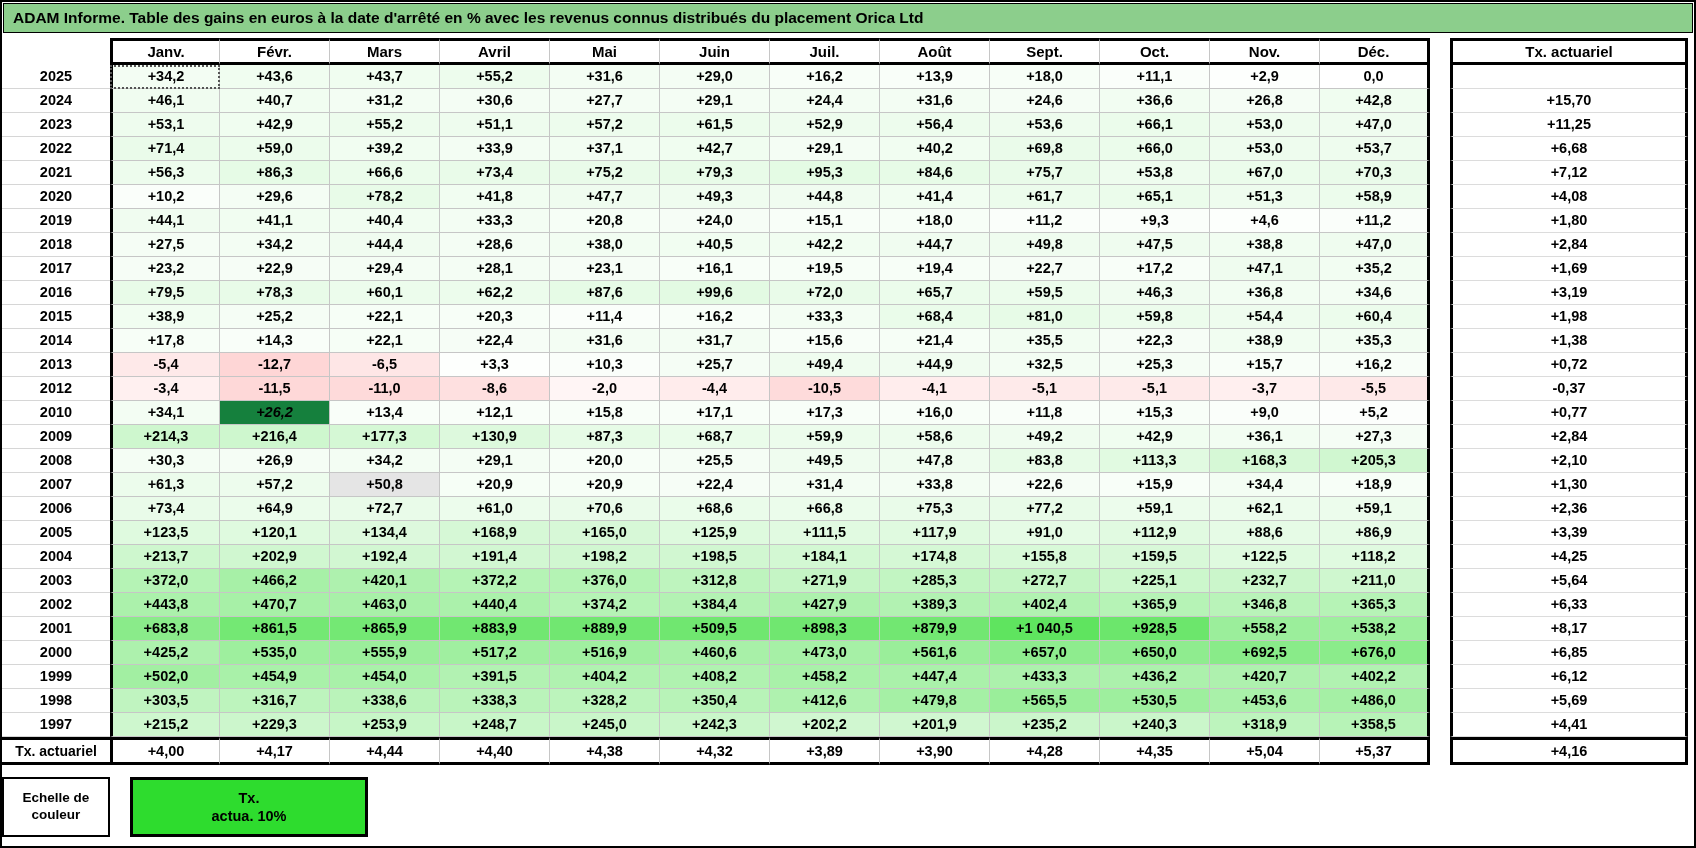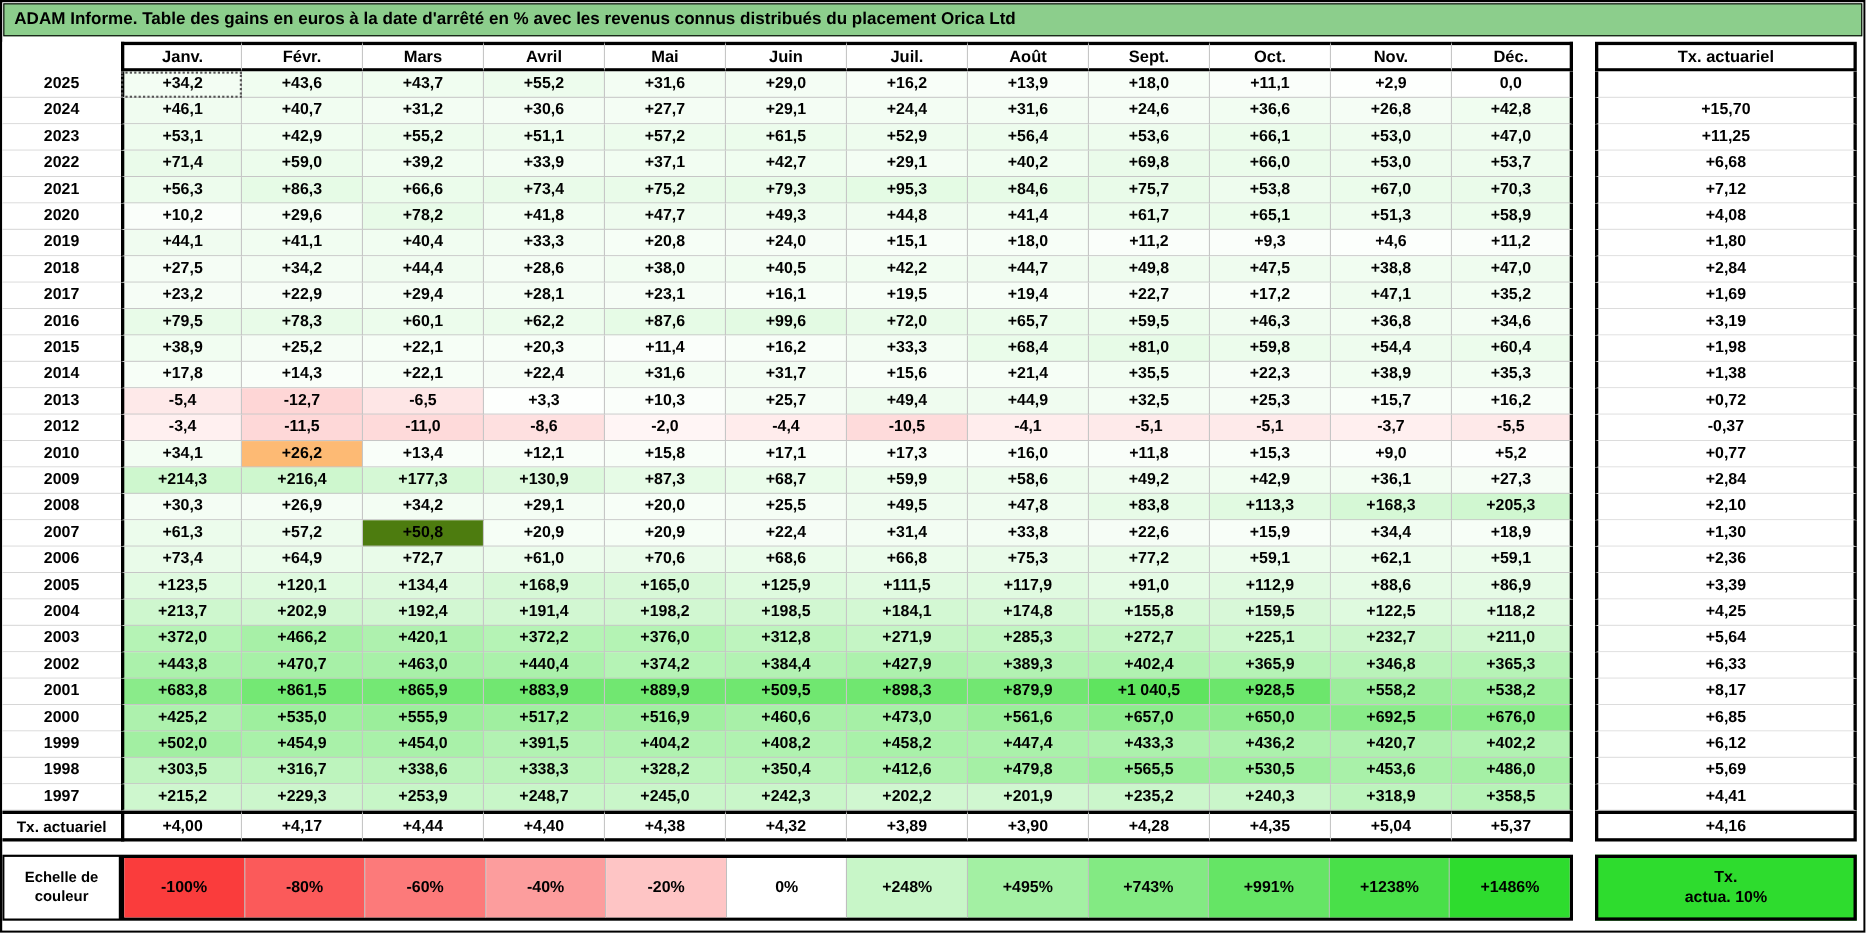--- a/index.html
+++ b/index.html
@@ -314,21 +314,21 @@
         <div class="c mcell" style="background: rgb(254, 234, 234);">-5,1</div>
         <div class="c mcell" style="background: rgb(254, 234, 234);">-5,1</div>
         <div class="c mcell" style="background: rgb(255, 239, 239);">-3,7</div>
         <div class="c mcell m-last" style="background: rgb(254, 233, 233);">-5,5</div>
         <div class="gap"></div>
         <div class="c txcell">-0,37</div>
       </div>
       <div class="row">
         <div class="c ycell">2010</div>
         <div class="c mcell m-first" style="background: rgb(243, 253, 243);">+34,1</div>
-        <div class="c mcell" style="background: #fdba74;">+26,2</div>
+        <div class="c mcell" style="background: #15803d; font-style: italic;">+26,2</div>
         <div class="c mcell" style="background: rgb(249, 254, 249);">+13,4</div>
         <div class="c mcell" style="background: rgb(249, 254, 249);">+12,1</div>
         <div class="c mcell" style="background: rgb(248, 254, 248);">+15,8</div>
         <div class="c mcell" style="background: rgb(248, 254, 248);">+17,1</div>
         <div class="c mcell" style="background: rgb(248, 254, 248);">+17,3</div>
         <div class="c mcell" style="background: rgb(248, 254, 248);">+16,0</div>
         <div class="c mcell" style="background: rgb(249, 254, 249);">+11,8</div>
         <div class="c mcell" style="background: rgb(248, 254, 248);">+15,3</div>
         <div class="c mcell" style="background: rgb(250, 254, 250);">+9,0</div>
         <div class="c mcell m-last" style="background: rgb(252, 254, 252);">+5,2</div>
@@ -366,21 +366,21 @@
         <div class="c mcell" style="background: rgb(225, 250, 225);">+113,3</div>
         <div class="c mcell" style="background: rgb(214, 248, 214);">+168,3</div>
         <div class="c mcell m-last" style="background: rgb(208, 247, 208);">+205,3</div>
         <div class="gap"></div>
         <div class="c txcell">+2,10</div>
       </div>
       <div class="row">
         <div class="c ycell">2007</div>
         <div class="c mcell m-first" style="background: rgb(236, 252, 236);">+61,3</div>
         <div class="c mcell" style="background: rgb(237, 252, 237);">+57,2</div>
-        <div class="c mcell" style="background: #4d7c0f;">+50,8</div>
+        <div class="c mcell" style="background: #e5e5e5;">+50,8</div>
         <div class="c mcell" style="background: rgb(246, 254, 246);">+20,9</div>
         <div class="c mcell" style="background: rgb(246, 254, 246);">+20,9</div>
         <div class="c mcell" style="background: rgb(246, 253, 246);">+22,4</div>
         <div class="c mcell" style="background: rgb(243, 253, 243);">+31,4</div>
         <div class="c mcell" style="background: rgb(243, 253, 243);">+33,8</div>
         <div class="c mcell" style="background: rgb(246, 253, 246);">+22,6</div>
         <div class="c mcell" style="background: rgb(248, 254, 248);">+15,9</div>
         <div class="c mcell" style="background: rgb(243, 253, 243);">+34,4</div>
         <div class="c mcell m-last" style="background: rgb(247, 254, 247);">+18,9</div>
         <div class="gap"></div>
@@ -570,31 +570,17 @@
         <div class="c mcell">+4,35</div>
         <div class="c mcell">+5,04</div>
         <div class="c mcell m-last">+5,37</div>
         <div class="gap"></div>
         <div class="c txcell">+4,16</div>
       </div>
     </div>
   <div class="legendrow" id="legend">
       <div class="legend-label">Echelle de
 couleur</div>
-      <div class="legend-strip">
-        <div class="swatch" style="background: rgb(250, 60, 60);">-100%</div>
-        <div class="swatch" style="background: rgb(251, 90, 90);">-80%</div>
-        <div class="swatch" style="background: rgb(252, 122, 122);">-60%</div>
-        <div class="swatch" style="background: rgb(252, 157, 157);">-40%</div>
-        <div class="swatch" style="background: rgb(254, 197, 197);">-20%</div>
-        <div class="swatch" style="background: rgb(255, 255, 255);">0%</div>
-        <div class="swatch" style="background: rgb(200, 246, 200);">+248%</div>
-        <div class="swatch" style="background: rgb(163, 240, 163);">+495%</div>
-        <div class="swatch" style="background: rgb(131, 234, 131);">+743%</div>
-        <div class="swatch" style="background: rgb(101, 229, 101);">+991%</div>
-        <div class="swatch" style="background: rgb(73, 224, 73);">+1238%</div>
-        <div class="swatch" style="background: rgb(46, 220, 46);">+1486%</div>
-      </div>
       <div class="legend-gap gap"></div>
       <div class="legend-tx" style="background: rgb(46, 220, 46);">Tx.
 actua. 10%</div>
     </div>
 </div>
 
 </body></html>

